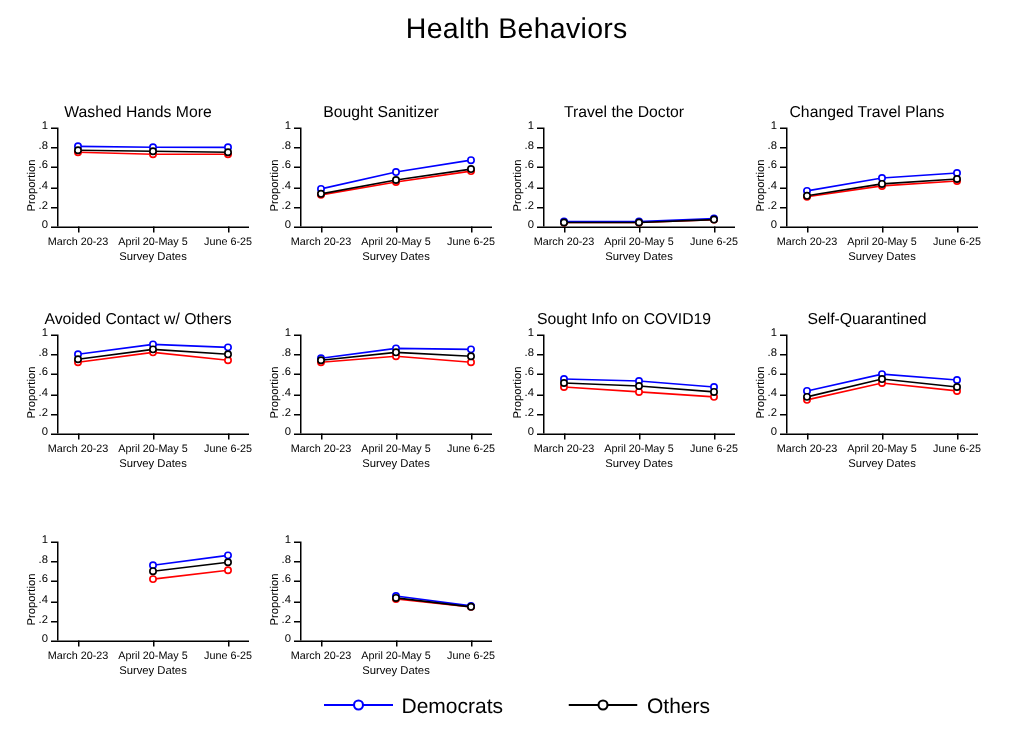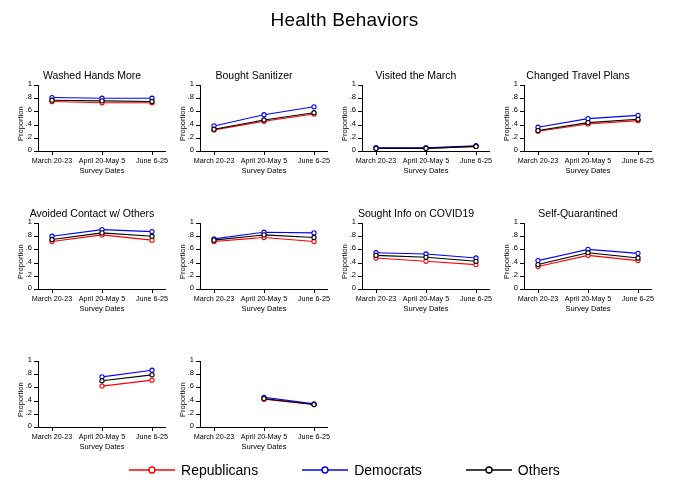--- a/index.html
+++ b/index.html
@@ -219,21 +219,21 @@
         <circle cx="14" cy="40.92" r="2.1" fill="#ffffff" stroke="#0000ff" stroke-width="1.1"></circle>
         <circle cx="64" cy="29.699999999999996" r="2.1" fill="#ffffff" stroke="#0000ff" stroke-width="1.1"></circle>
         <circle cx="114" cy="21.779999999999994" r="2.1" fill="#ffffff" stroke="#0000ff" stroke-width="1.1"></circle>
         <polyline points="14,44.22 64,34.980000000000004 114,27.720000000000006" fill="none" stroke="#000000" stroke-width="1.1"></polyline>
         <circle cx="14" cy="44.22" r="2.1" fill="#ffffff" stroke="#000000" stroke-width="1.1"></circle>
         <circle cx="64" cy="34.980000000000004" r="2.1" fill="#ffffff" stroke="#000000" stroke-width="1.1"></circle>
         <circle cx="114" cy="27.720000000000006" r="2.1" fill="#ffffff" stroke="#000000" stroke-width="1.1"></circle>
       </svg>
     </div>
     <div class="panel" style="left: 332px; top: 38px;">
-      <div class="panel-title">Visited the March</div>
+      <div class="panel-title">Travel the Doctor</div>
       <div class="axis-v"></div>
       <div class="axis-h"></div>
       <div class="ytick" style="top: 82px;">
         <span class="ytick-label">0</span>
       </div>
       <div class="ytick" style="top: 68.8px;">
         <span class="ytick-label">.2</span>
       </div>
       <div class="ytick" style="top: 55.6px;">
         <span class="ytick-label">.4</span>
@@ -574,27 +574,20 @@
         <polyline points="64,37.620000000000005 114,43.56" fill="none" stroke="#000000" stroke-width="1.1"></polyline>
         <circle cx="64" cy="37.620000000000005" r="2.1" fill="#ffffff" stroke="#000000" stroke-width="1.1"></circle>
         <circle cx="114" cy="43.56" r="2.1" fill="#ffffff" stroke="#000000" stroke-width="1.1"></circle>
       </svg>
     </div>
   </div>
 
 <div id="legend">
     <div class="legend-item">
       <svg width="46" height="14">
-        <line x1="0" y1="7" x2="46" y2="7" stroke="#ff0000" stroke-width="1.4"></line>
-        <circle cx="23" cy="7" r="3" fill="#ffffff" stroke="#ff0000" stroke-width="1.4"></circle>
-      </svg>
-      <span class="legend-label">Republicans</span>
-    </div>
-    <div class="legend-item">
-      <svg width="46" height="14">
         <line x1="0" y1="7" x2="46" y2="7" stroke="#0000ff" stroke-width="1.4"></line>
         <circle cx="23" cy="7" r="3" fill="#ffffff" stroke="#0000ff" stroke-width="1.4"></circle>
       </svg>
       <span class="legend-label">Democrats</span>
     </div>
     <div class="legend-item">
       <svg width="46" height="14">
         <line x1="0" y1="7" x2="46" y2="7" stroke="#000000" stroke-width="1.4"></line>
         <circle cx="23" cy="7" r="3" fill="#ffffff" stroke="#000000" stroke-width="1.4"></circle>
       </svg>

